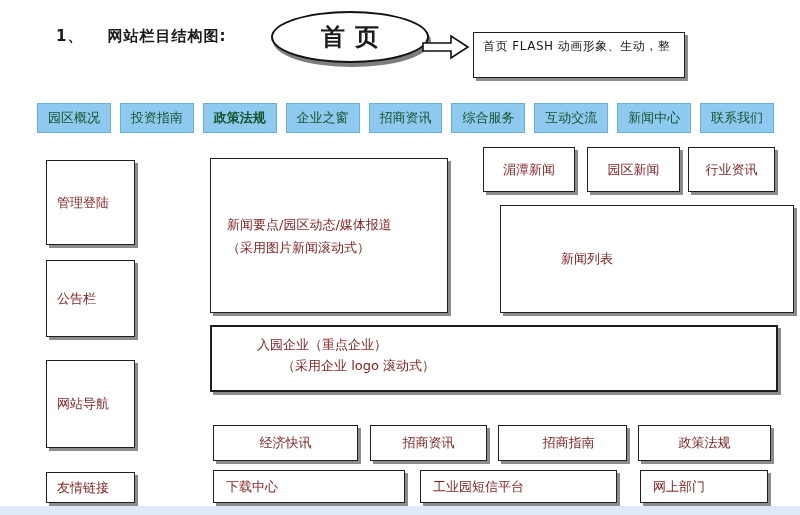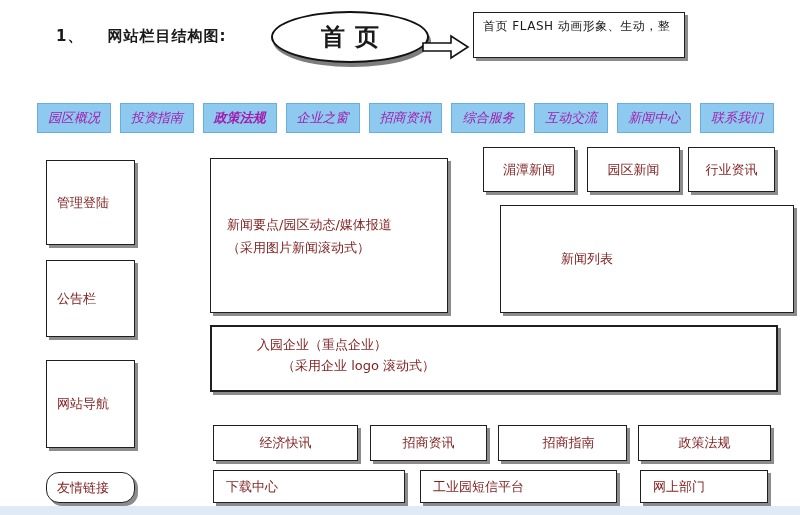--- a/index.html
+++ b/index.html
@@ -30,47 +30,47 @@
     background:#fff;
     box-shadow:2px 4px 0 #7d7d7d;
     box-sizing:border-box;
     display:flex;align-items:center;justify-content:center;
     font-size:24px;font-weight:bold;letter-spacing:10px;text-indent:10px;
   }
 
   .arrow-wrap{position:absolute;left:422px;top:34px;width:48px;height:26px;}
 
   .flash-note{
-    position:absolute;left:473px;top:12px;width:212px;height:46px;
+    position:absolute;left:473px;top:32px;width:212px;height:46px;
     border:1px solid #1f1f1f;background:#fff;box-shadow:3px 3px 0 #8c8c8c;
     box-sizing:border-box;
     padding:4px 9px 0 9px;
     font-size:12px;line-height:19px;letter-spacing:0.5px;
   }
 
   
   .nav-row{
     position:absolute;left:37px;top:103px;width:737px;height:30px;
     display:flex;gap:9px;
   }
   .nav-item{
     flex:1;
     background:#8ecaef;
     border:1px solid #6aaede;
     box-sizing:border-box;
     display:flex;align-items:center;justify-content:center;
-    font-size:13px;color:#a21caf;font-style:italic;
+    font-size:13px;color:#14532d;
   }
   .nav-item.bold{font-weight:bold;}
 
   
   .box-login    {left:46px; top:160px;width:89px; height:85px;}
   .box-notice   {left:46px; top:260px;width:89px; height:77px;}
   .box-sitenav  {left:46px; top:360px;width:89px; height:88px;}
-  .box-links    {left:46px; top:472px;width:89px; height:31px;border-radius:13px;}
+  .box-links    {left:46px; top:472px;width:89px; height:31px;}
   .leftbox{padding-left:10px;}
 
   .box-news     {left:210px;top:158px;width:238px;height:155px;}
   .box-news .txt{padding-left:16px;line-height:23px;}
 
   .tab-meitan   {left:483px;top:147px;width:92px;height:45px;}
   .tab-park     {left:587px;top:147px;width:93px;height:45px;}
   .tab-industry {left:688px;top:147px;width:87px;height:45px;}
 
   .box-newslist {left:500px;top:205px;width:294px;height:108px;}

